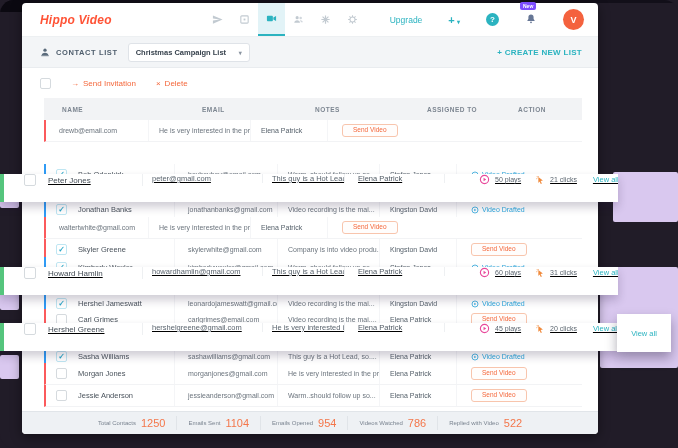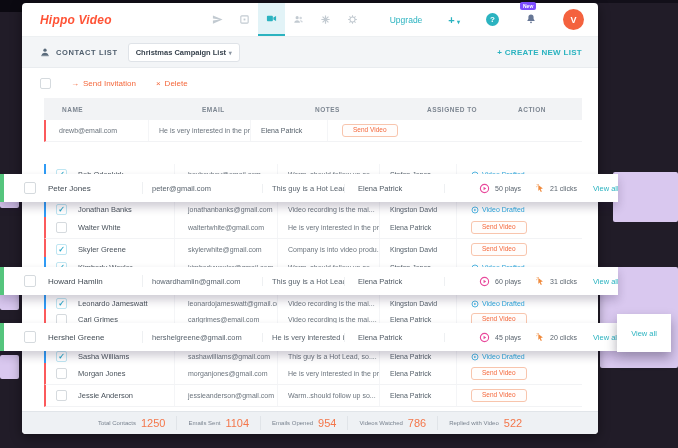--- a/index.html
+++ b/index.html
@@ -1,17 +1,17 @@
 <!DOCTYPE html>
 <html><head>
 <meta charset="utf-8">
 <style>
   html,body{margin:0;padding:0;background:#211c28;}
   .stage{position:relative;width:678px;height:448px;background:#211c28;overflow:hidden;
-         font-family:"Liberation Sans",sans-serif;-webkit-font-smoothing:antialiased;}
+         font-family:"Liberation Sans",sans-serif;border-radius:14px;-webkit-font-smoothing:antialiased;}
   .patch-top{position:absolute;left:0;top:0;width:678px;height:3px;background:#120f19;}
   .patch-corner{position:absolute;left:0;top:0;width:30px;height:12px;background:#0b0911;}
 
   
   .lav{position:absolute;background:#d9c8ef;border-radius:2px;z-index:1;}
   .lav-r1{left:613px;top:172px;width:65px;height:50px;}
   .lav-r2{left:600px;top:267px;width:78px;height:101px;}
   .lav-l1{left:0;top:184px;width:19px;height:24px;}
   .lav-l2{left:0;top:286px;width:19px;height:24px;}
   .lav-l3{left:0;top:355px;width:19px;height:24px;}
@@ -42,21 +42,21 @@
           font-weight:bold;display:flex;align-items:center;justify-content:center;}
 
   
   .subheader{position:absolute;left:0;top:34px;right:0;height:31px;background:#f3f5f7;
              border-bottom:1px solid #e9ecef;display:flex;align-items:center;
              padding:0 16px 0 18px;box-sizing:border-box;}
   .cl-icon{color:#5a6b7b;width:10px;height:10px;}
   .cl-label{font-size:7.5px;font-weight:bold;color:#4f5e6d;letter-spacing:.6px;margin:0 10px 0 6px;}
   .dropdown{background:#fff;border:1px solid #dfe3e8;border-radius:3px;height:19px;display:flex;
             align-items:center;justify-content:space-between;padding:0 7px;font-size:7.5px;
-            font-weight:bold;color:#37424d;width:112px;box-sizing:border-box;}
+            font-weight:bold;color:#37424d;width:122px;box-sizing:border-box;}
   .dropdown .caret{color:#8a94a0;font-size:6px;}
   .create-new{margin-left:auto;color:#2bb3c0;font-size:8px;font-weight:bold;letter-spacing:.3px;}
 
   
   .toolbar{position:absolute;left:0;top:65px;right:0;height:30px;display:flex;align-items:center;
            padding-left:18px;gap:20px;}
   .cbx{width:9px;height:9px;border:1px solid #d5dade;border-radius:2px;background:#fff;
        display:inline-flex;align-items:center;justify-content:center;flex:none;}
   .cbx.checked{border-color:#bfe6f2;}
   .cbx.checked::after{content:"\2713";color:#29a8c9;font-size:8px;font-weight:bold;line-height:1;}
@@ -90,22 +90,22 @@
   .afooter{position:absolute;left:0;right:0;bottom:0;height:22px;background:#eef1f4;
            border-top:1px solid #e1e5e9;border-radius:0 0 4px 4px;display:flex;
            align-items:center;justify-content:center;}
   .stat{display:flex;align-items:center;gap:5px;padding:0 11px;border-left:1px solid #e0e4e8;height:14px;}
   .stat:first-child{border-left:none;}
   .stat .sl{font-size:6px;color:#7a8490;}
   .stat .sv{font-size:11px;color:#f4764a;}
 
   
   .orow{position:absolute;left:0;width:618px;height:28px;background:#fff;z-index:5;
-        border-left:4px solid #55c57d;box-sizing:border-box;display:flex;align-items:center;
-        box-shadow:0 5px 10px rgba(30,20,55,.22);}
+        border-left:4px solid #55c57d;box-sizing:border-box;display:flex;align-items:flex-start;
+        box-shadow:0 5px 10px rgba(30,20,55,.22);text-decoration:underline;}
   .o-peter{top:174px;}
   .o-howard{top:267px;}
   .o-hershel{top:323px;}
   .ocell{display:flex;align-items:center;border-right:1px solid #eef0f2;box-sizing:border-box;
          overflow:hidden;white-space:nowrap;}
   .oc1{width:139px;padding-left:20px;gap:12px;}
   .oc1 .cbx{width:10px;height:10px;}
   .oc2{width:120px;padding-left:9px;}
   .oc3{width:82px;padding-left:9px;}
   .oc4{width:100px;padding-left:13px;}
@@ -306,24 +306,20 @@
       <span class="drafted">
         <svg viewBox="0 0 24 24">
                 <circle cx="12" cy="12" r="9" fill="none" stroke="currentColor" stroke-width="2.4"></circle>
                 <path d="M10 8.3l5.6 3.7-5.6 3.7z" fill="currentColor"></path>
               </svg>
         <span>Video Drafted</span>
       </span>
     </div>
   </div>
         <div class="trow accent-red" style="top: 214px;">
-    <div class="cell c-name">
-      <span class="cbx"></span>
-      <span class="nm">Walter White</span>
-    </div>
     <div class="cell c-email">
             <span>waltertwhite@gmail.com</span>
           </div>
     <div class="cell c-notes">
             <span>He is very interested in the prod..</span>
           </div>
     <div class="cell c-assigned">
             <span>Elena Patrick</span>
           </div>
     <div class="cell c-action">
@@ -371,21 +367,21 @@
                 <circle cx="12" cy="12" r="9" fill="none" stroke="currentColor" stroke-width="2.4"></circle>
                 <path d="M10 8.3l5.6 3.7-5.6 3.7z" fill="currentColor"></path>
               </svg>
         <span>Video Drafted</span>
       </span>
     </div>
   </div>
         <div class="trow accent-blue" style="top: 290px;">
     <div class="cell c-name">
       <span class="cbx checked"></span>
-      <span class="nm">Leonardo Jameswatt</span>
+      <span class="nm">Hershel Jameswatt</span>
     </div>
     <div class="cell c-email">
             <span>leonardojameswatt@gmail.com</span>
           </div>
     <div class="cell c-notes">
             <span>Video recording is the mai...</span>
           </div>
     <div class="cell c-assigned">
             <span>Kingston David</span>
           </div>

